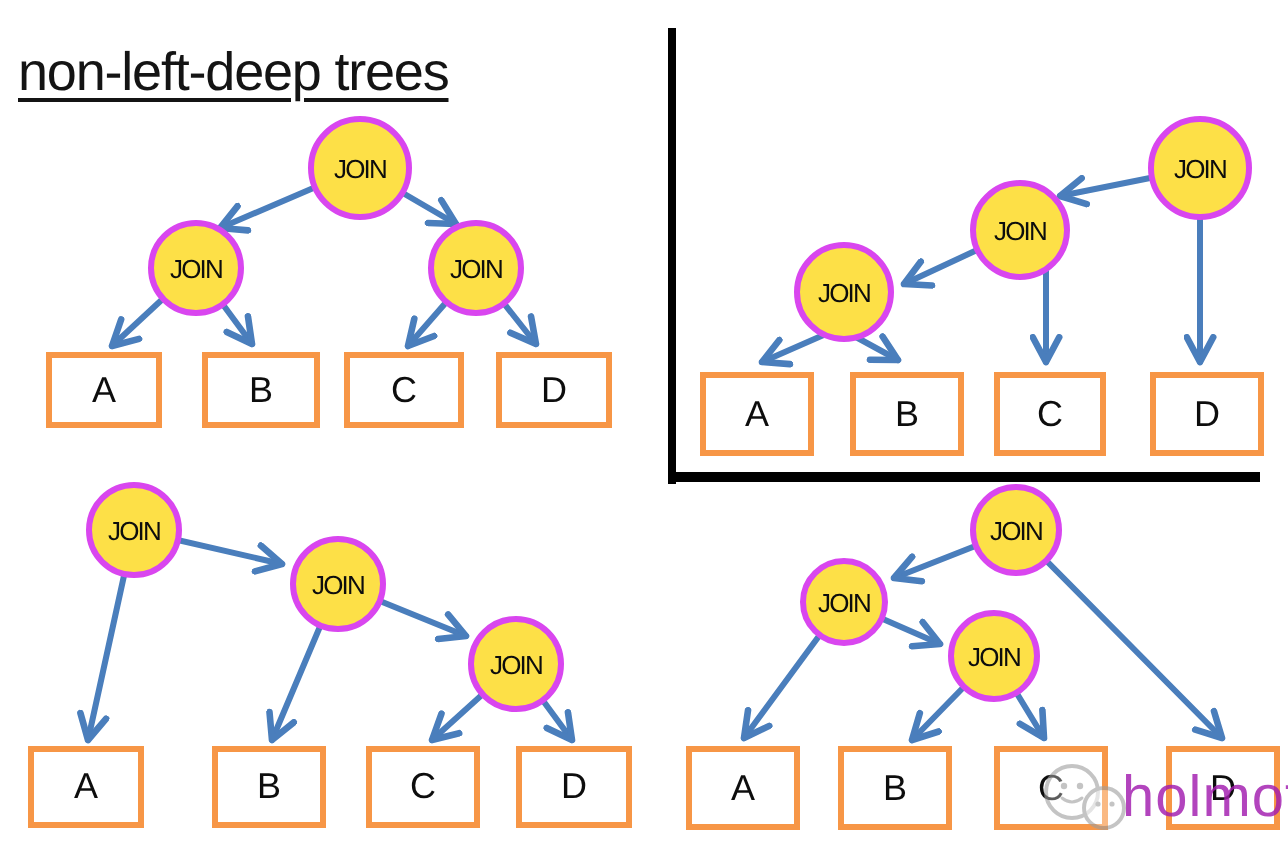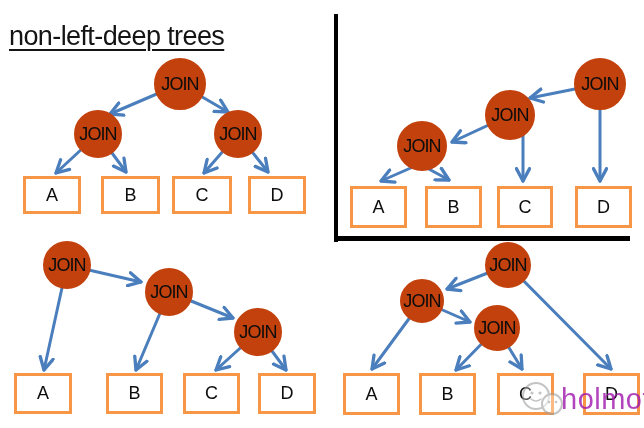--- a/index.html
+++ b/index.html
@@ -8,24 +8,24 @@
     font-family:"Liberation Sans",sans-serif;color:#111;padding-left:32px;
   }
   .edges{position:absolute;left:0;top:0;width:644px;height:428px;z-index:1;}
   .overlay{position:absolute;left:0;top:0;width:644px;height:428px;z-index:4;pointer-events:none;}
   .title{
     position:absolute;z-index:2;font-size:27px;letter-spacing:-0.6px;color:#141414;
     text-decoration:underline;text-decoration-thickness:2px;text-underline-offset:4px;
     white-space:nowrap;
   }
   .join{
-    position:absolute;z-index:2;box-sizing:border-box;background:#c2410c;
-    border:3px solid #c2410c;border-radius:50%;
+    position:absolute;z-index:2;box-sizing:border-box;background:#fde047;
+    border:3px solid #d946ef;border-radius:50%;
     display:flex;align-items:center;justify-content:center;
-    font-size:18px;letter-spacing:-0.9px;color:#0d0d0d;
+    font-size:13px;letter-spacing:-0.9px;color:#0d0d0d;
   }
   .leaf{
     position:absolute;z-index:2;box-sizing:border-box;background:#fff;
     border:3px solid #f79646;
     display:flex;align-items:center;justify-content:center;
     font-size:18px;color:#0d0d0d;
   }
   .vline,.hline{position:absolute;background:#000;z-index:3;}
   .vline{left:334px;top:14px;width:4px;height:228px;}
   .hline{left:334px;top:236px;width:296px;height:5px;}

